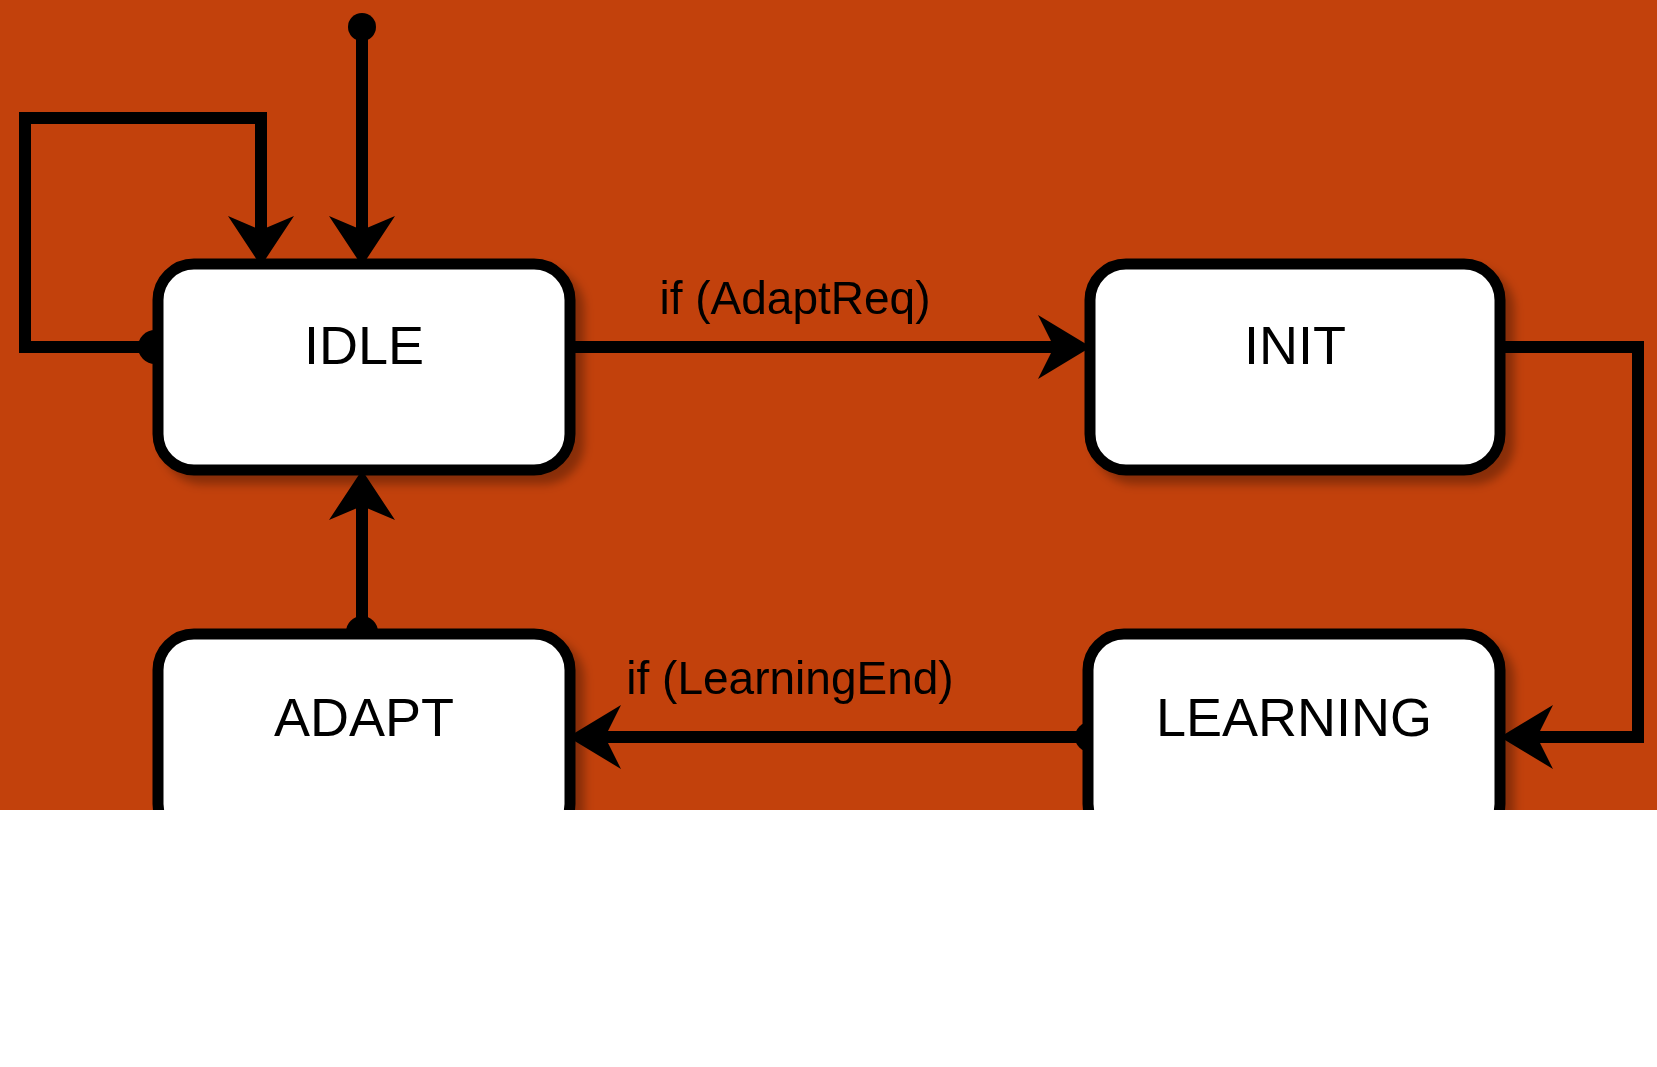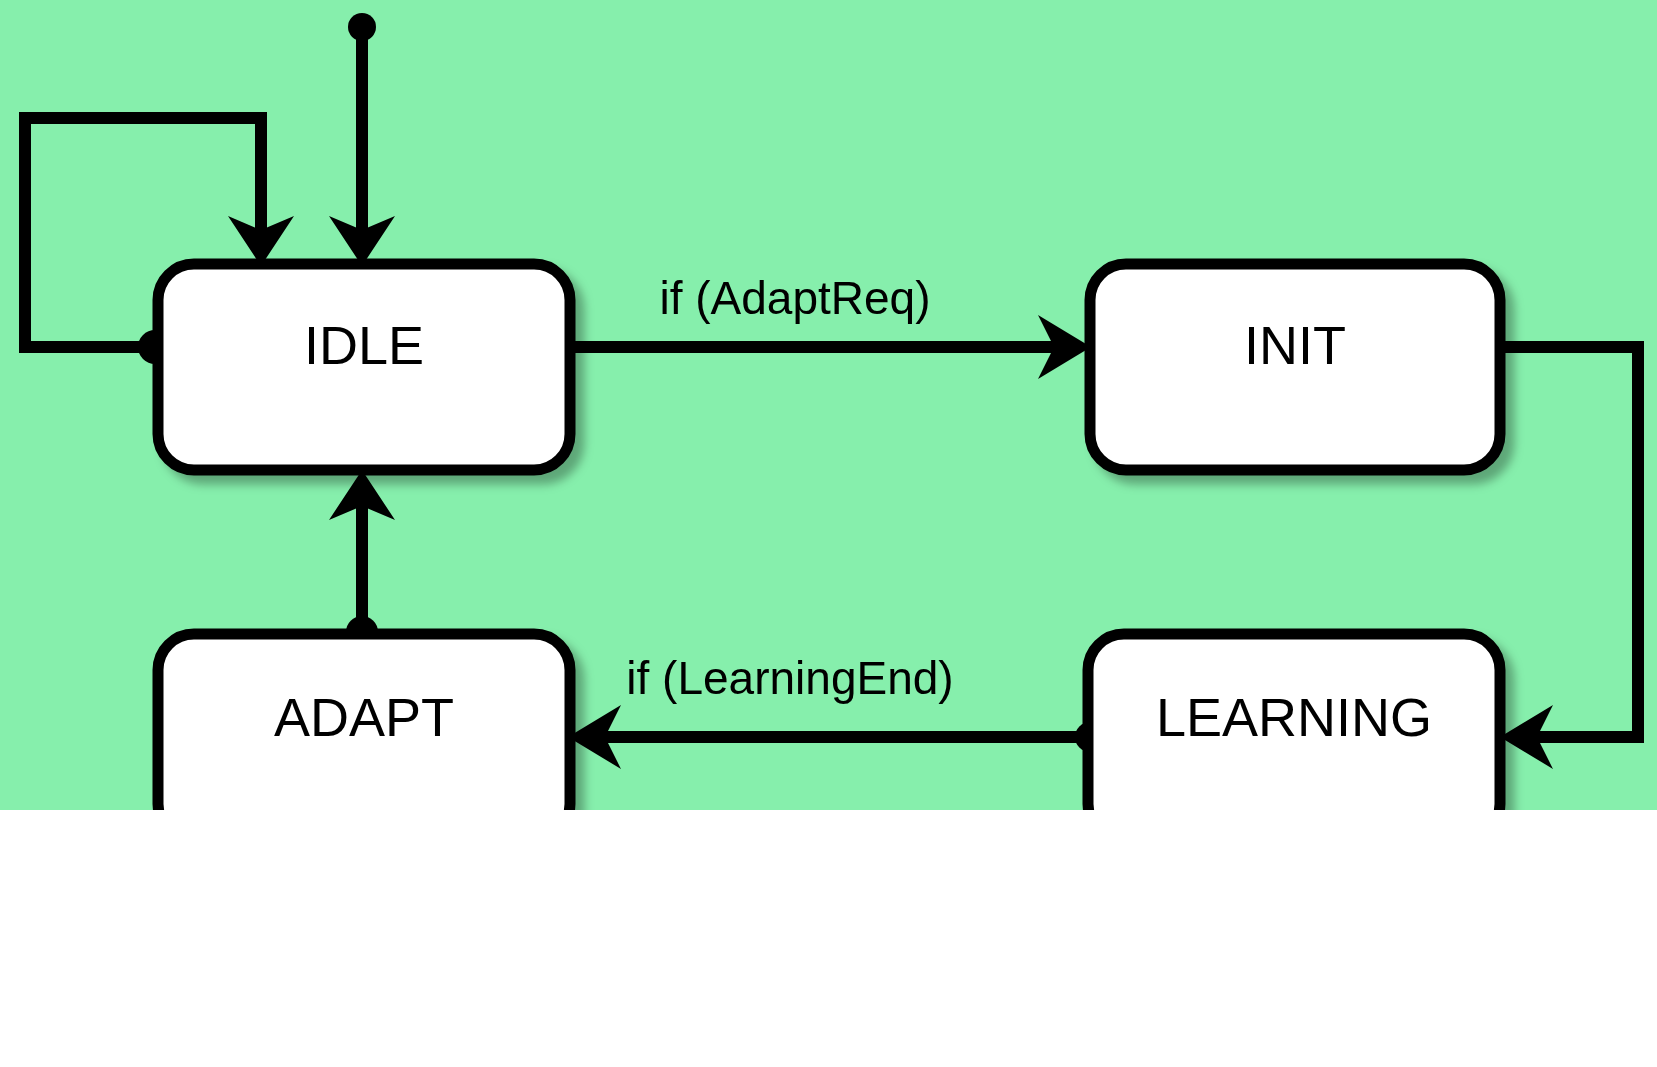--- a/index.html
+++ b/index.html
@@ -8,21 +8,21 @@
     padding: 0;
     background: #ffffff;
   }
   body {
     font-family: "Liberation Sans", sans-serif;
   }
   #diagram-root {
     position: relative;
     width: 1657px;
     height: 810px;
-    background: #86efac;
+    background: #c2410c;
     overflow: hidden;
     text-decoration: underline;
   }
   #diagram-svg {
     position: absolute;
     left: 0;
     top: 0;
     width: 1657px;
     height: 1067px;
     display: block;

